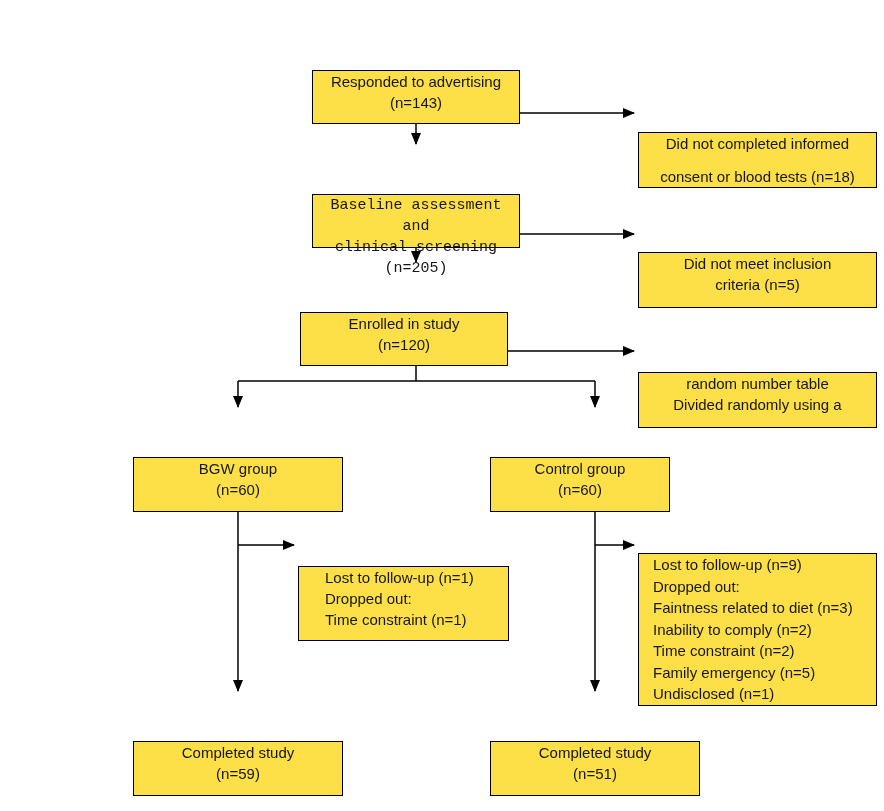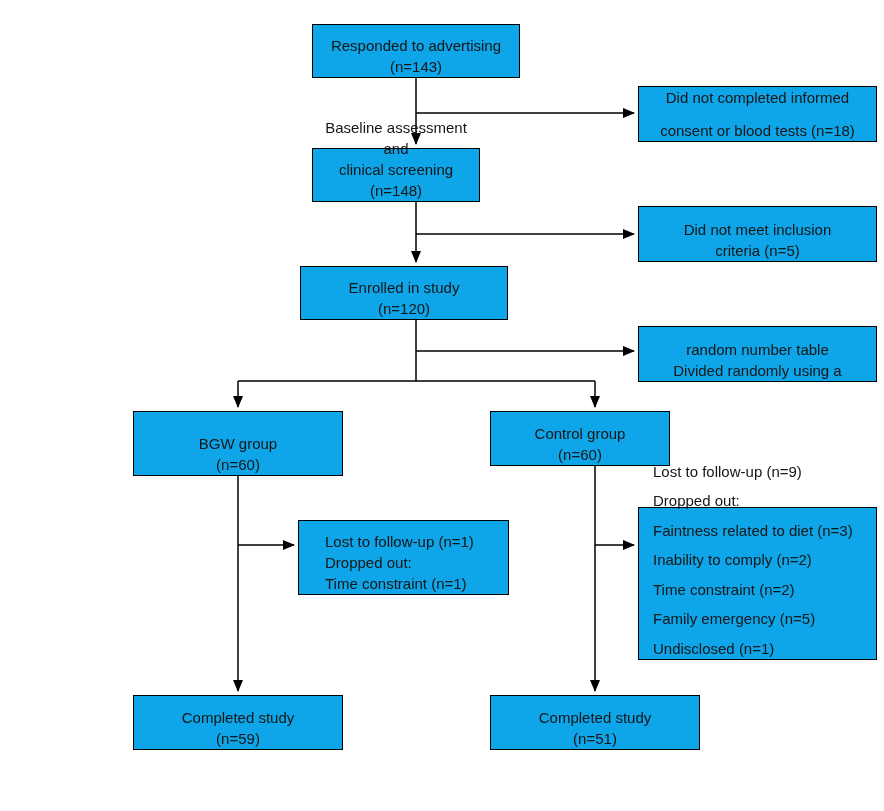--- a/index.html
+++ b/index.html
@@ -25,43 +25,44 @@
     pointer-events: none;
   }
   .connectors line {
     stroke: #000000;
     stroke-width: 1.5;
   }
   .box {
     position: absolute;
     box-sizing: border-box;
     border: 1.5px solid #000000;
-    background: #0ea5e9;
+    background: #fde047;
     display: flex;
     flex-direction: column;
-    justify-content: flex-end;
+    justify-content: flex-start;
     align-items: center;
     text-align: center;
     font-size: 15px;
     line-height: 21px;
+    margin-top: 46px;
   }
   .box.left-align {
     align-items: flex-start;
     text-align: left;
   }
   #box-responded          { left: 312px; top: 24px;  width: 208px; height: 54px; }
   #box-no-consent         { left: 638px; top: 86px;  width: 239px; height: 56px; gap: 12px; }
-  #box-baseline           { left: 312px; top: 148px; width: 168px; height: 54px; }
+  #box-baseline           { left: 312px; top: 148px; width: 208px; height: 54px; font-family: Liberation Mono, monospace; }
   #box-no-inclusion       { left: 638px; top: 206px; width: 239px; height: 56px; }
   #box-enrolled           { left: 300px; top: 266px; width: 208px; height: 54px; }
   #box-randomized         { left: 638px; top: 326px; width: 239px; height: 56px; }
-  #box-bgw-group          { left: 133px; top: 411px; width: 210px; height: 65px; }
+  #box-bgw-group          { left: 133px; top: 411px; width: 210px; height: 55px; }
   #box-control-group      { left: 490px; top: 411px; width: 180px; height: 55px; }
   #box-bgw-dropout        { left: 298px; top: 520px; width: 211px; height: 75px;  padding-left: 26px; }
-  #box-control-dropout    { left: 638px; top: 507px; width: 239px; height: 153px; padding-left: 14px; line-height: 21.5px; gap: 8px; }
+  #box-control-dropout    { left: 638px; top: 507px; width: 239px; height: 153px; padding-left: 14px; line-height: 21.5px; }
   #box-completed-bgw      { left: 133px; top: 695px; width: 210px; height: 55px; }
   #box-completed-control  { left: 490px; top: 695px; width: 210px; height: 55px; }
   .caption {
     position: absolute;
     left: 10px;
     top: 768px;
     font-size: 13.5px;
     line-height: 18.5px;
     color: #1a1a1a;
   }
@@ -104,21 +105,21 @@
     <div>(n=143)</div>
   </div>
 
   <div class="box" id="box-no-consent">
     <div>Did not completed informed</div>
     <div>consent or blood tests (n=18)</div>
   </div>
 
   <div class="box" id="box-baseline">
     <div>Baseline assessment and</div>
-    <div>clinical screening (n=148)</div>
+    <div>clinical screening (n=205)</div>
   </div>
 
   <div class="box" id="box-no-inclusion">
     <div>Did not meet inclusion</div>
     <div>criteria (n=5)</div>
   </div>
 
   <div class="box" id="box-enrolled">
     <div>Enrolled in study</div>
     <div>(n=120)</div>

